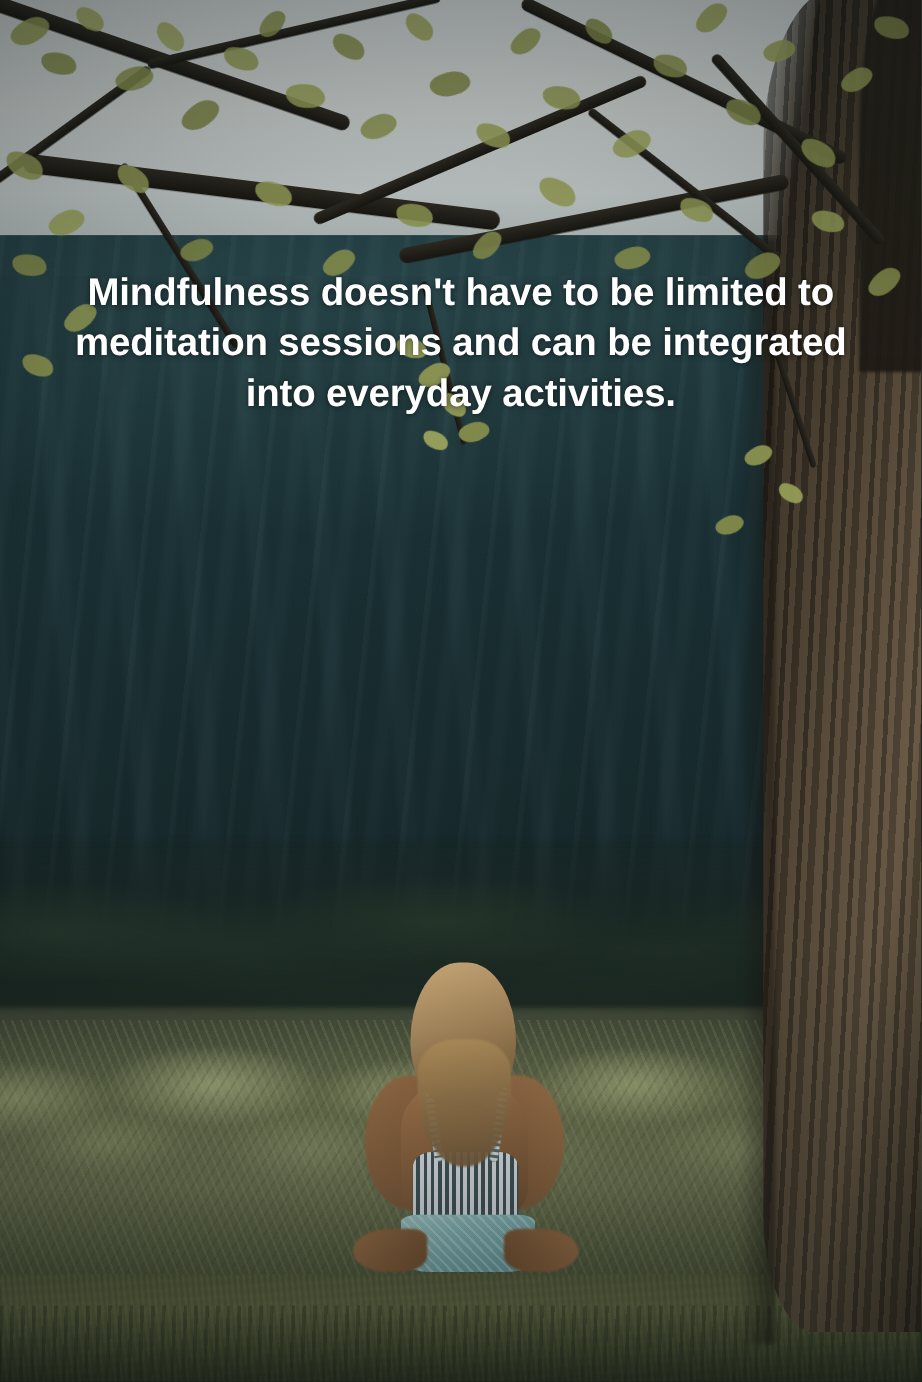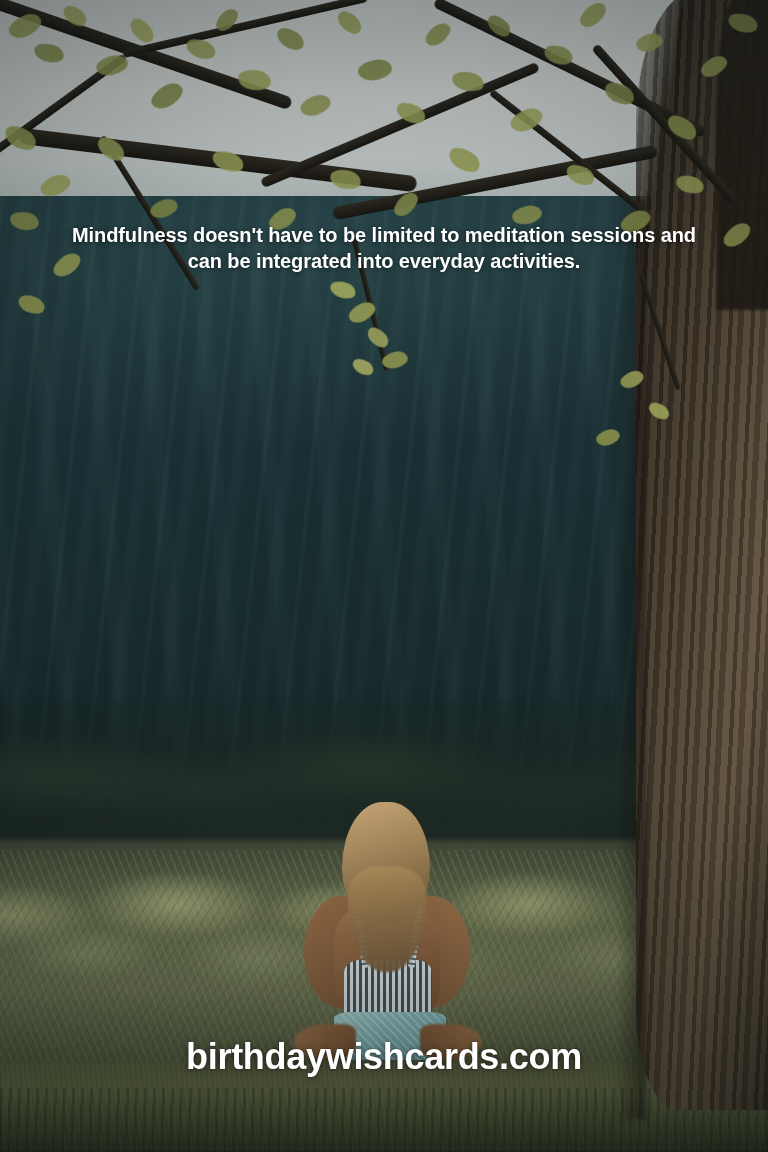--- a/index.html
+++ b/index.html
@@ -250,21 +250,21 @@
     text-align:center; z-index:30;
   }
   .title {
     font-size:39px; font-weight:bold; color:#ffffff;
     letter-spacing:-.2px; line-height:1.0;
     text-shadow:0 1px 5px rgba(0,0,0,.40), 0 0 2px rgba(0,0,0,.3);
     padding:0 40px;
   }
   .body-text {
     margin-top:16px; padding:0 62px;
-    font-size:20px; font-weight:bold; color:#ffffff;
+    font-size:32px; font-weight:bold; color:#ffffff;
     line-height:1.32; letter-spacing:-.1px;
     text-shadow:0 1px 5px rgba(0,0,0,.40), 0 0 2px rgba(0,0,0,.3);
   }
   .footer {
     position:absolute; left:0; top:1036px; width:768px;
     text-align:center; z-index:30;
     font-size:36px; font-weight:bold; color:#ffffff;
     letter-spacing:-.3px;
     text-shadow:0 1px 6px rgba(0,0,0,.45), 0 0 2px rgba(0,0,0,.35);
   }
@@ -387,15 +387,14 @@
       </div>
 
     <div class="grade"></div>
     <div class="grain"></div>
   </div>
 
   <div class="text-block">
     <div class="body-text">Mindfulness doesn't have to be limited to meditation sessions and can be integrated into everyday activities.</div>
   </div>
 
-  <div class="footer">birthdaywishcards.com</div>
 
 </div>
 
 </body></html>

